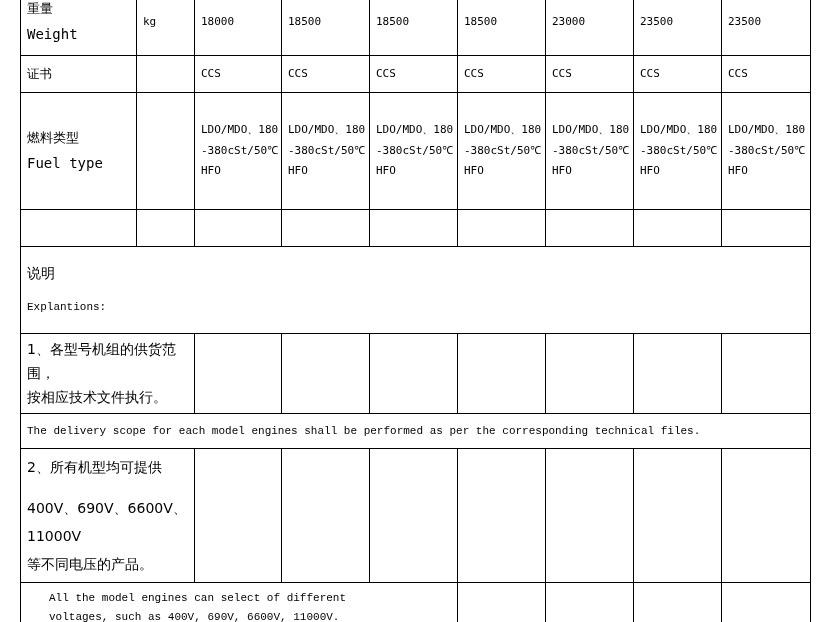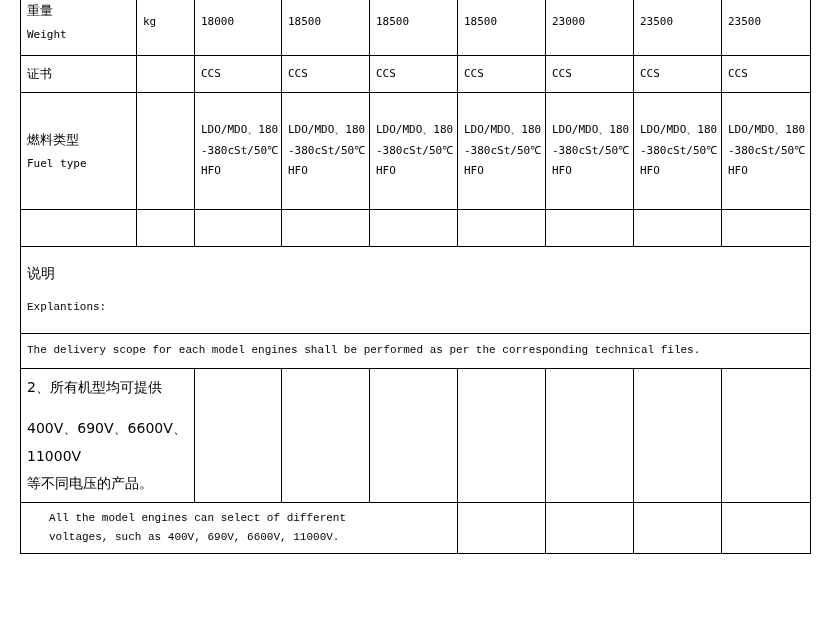--- a/index.html
+++ b/index.html
@@ -40,21 +40,21 @@
     font-size: 12px;
   }
   .cn {
     font-family: "DejaVu Sans", sans-serif;
     font-size: 13px;
     display: block;
     margin-bottom: 6px;
   }
   .en {
     font-family: "DejaVu Sans Mono", monospace;
-    font-size: 11px;
+    font-size: 14px;
     display: block;
   }
   .unit-cell {
     font-family: "DejaVu Sans Mono", monospace;
     font-size: 11px;
   }
   .val {
     font-family: "DejaVu Sans Mono", monospace;
     font-size: 11px;
   }
@@ -189,32 +189,45 @@
         <td></td>
       </tr>
 
       <tr class="expl-row">
         <td class="spanned" colspan="9">
           <span class="note-cn">说明</span>
           <span class="note-en" style="margin-top:12px;">Explantions:</span>
         </td>
       </tr>
 
+      <tr class="note1-row">
+        <td class="spanned" colspan="2">
+          <span class="note-cn">1、各型号机组的供货范围，</span>
+          <span class="note-cn">按相应技术文件执行。</span>
+        </td>
+        <td></td>
+        <td></td>
+        <td></td>
+        <td></td>
+        <td></td>
+        <td></td>
+        <td></td>
+      </tr>
 
       <tr class="note1en-row">
         <td class="spanned" colspan="9">
           <span class="note-en">The delivery scope for each model engines shall be performed as per the corresponding technical files.</span>
         </td>
       </tr>
 
       <tr class="note2-row">
         <td class="spanned" colspan="2">
           <span class="note-cn" style="line-height:2.0;">2、所有机型均可提供</span>
           <span class="note-cn" style="line-height:2.0;margin-top:13px;">400V、690V、6600V、11000V</span>
-          <span class="note-cn" style="line-height:2.0;font-family:Liberation Serif, serif;">等不同电压的产品。</span>
+          <span class="note-cn" style="line-height:2.0;">等不同电压的产品。</span>
         </td>
         <td></td>
         <td></td>
         <td></td>
         <td></td>
         <td></td>
         <td></td>
         <td></td>
       </tr>
 

